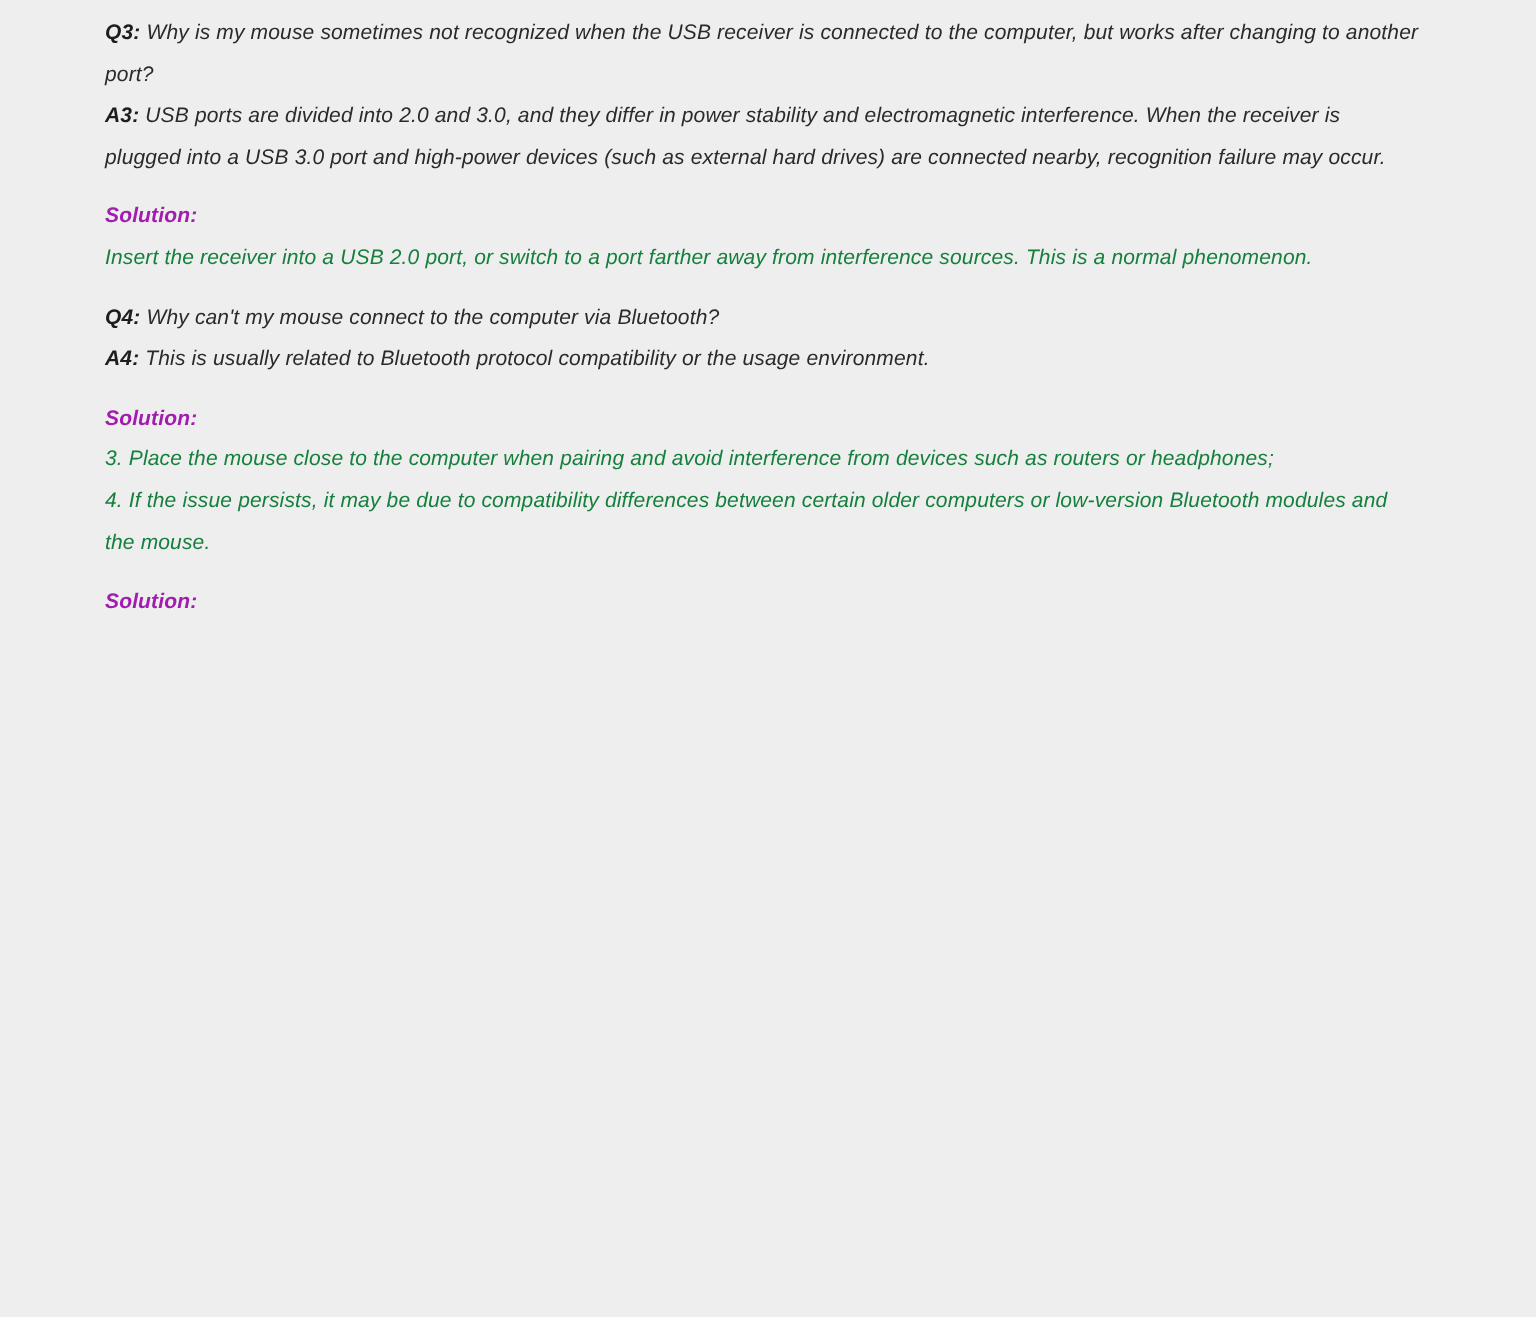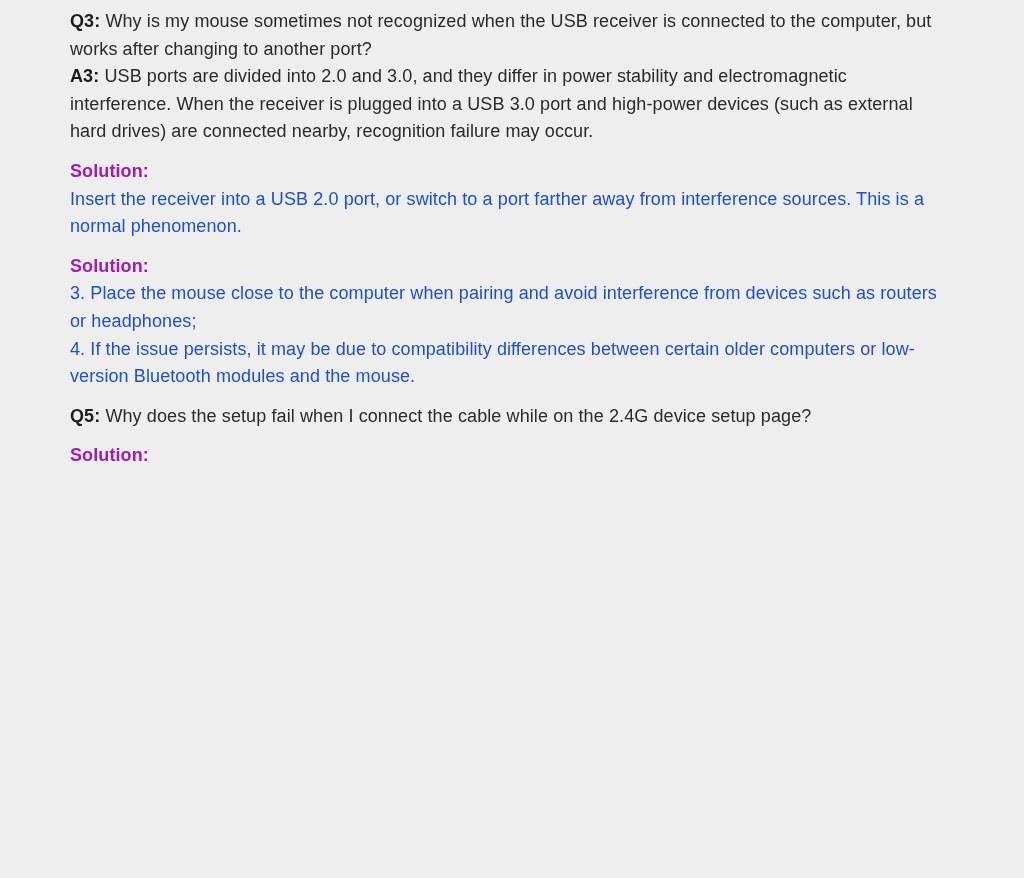--- a/index.html
+++ b/index.html
@@ -9,67 +9,69 @@
   body {
     width: 1024px;
     height: 878px;
     background: #eeeeee;
     font-family: "Liberation Sans", sans-serif;
     color: #1d1d1f;
     overflow: hidden;
   }
   .content {
     padding: 8px 78px 0 70px;
-    font-size: 18px;
+    font-size: 14px;
     line-height: 27.6px;
     letter-spacing: 0.1px;
+    font-style: italic;
   }
   .block {
     margin: 0 0 12px 0;
   }
   p {
     margin: 0;
   }
   .label {
     font-weight: 700;
     color: #1d1d1f;
   }
   .qa-text {
     color: #2a2a2a;
   }
   .solution-title {
     font-weight: 700;
     color: #a21caf;
   }
   .solution-text {
-    color: #1d4ed8;
+    color: #15803d;
   }
 </style>
 </head>
 <body>
 
 <div class="content">
 
   <div class="block">
     <p class="qa-text"><span class="label">Q3:</span> <span>Why is my mouse sometimes not recognized when the USB receiver is connected to the computer, but works after changing to another port?</span></p>
     <p class="qa-text"><span class="label">A3:</span> <span>USB ports are divided into 2.0 and 3.0, and they differ in power stability and electromagnetic interference. When the receiver is plugged into a USB 3.0 port and high-power devices (such as external hard drives) are connected nearby, recognition failure may occur.</span></p>
   </div>
   <div class="block">
     <p class="solution-title">Solution:</p>
     <p class="solution-text">Insert the receiver into a USB 2.0 port, or switch to a port farther away from interference sources. This is a normal phenomenon.</p>
   </div>
 
   <div class="block">
+    <p class="qa-text"><span class="label">Q4:</span> <span>Why can't my mouse connect to the computer via Bluetooth?</span></p>
+    <p class="qa-text"><span class="label">A4:</span> <span>This is usually related to Bluetooth protocol compatibility or the usage environment.</span></p>
   </div>
   <div class="block">
     <p class="solution-title">Solution:</p>
     <p class="solution-text">3. Place the mouse close to the computer when pairing and avoid interference from devices such as routers or headphones;</p>
     <p class="solution-text">4. If the issue persists, it may be due to compatibility differences between certain older computers or low-version Bluetooth modules and the mouse.</p>
   </div>
 
   <div class="block">
-    <p class="qa-text"><span class="label">Q5:</span> <span>Why does the setup fail when I connect the cable while on the 2.4G device setup page?</span></p>
   </div>
   <div class="block">
     <p class="solution-title">Solution:</p>
   </div>
 
 </div>
 
 </body></html>

